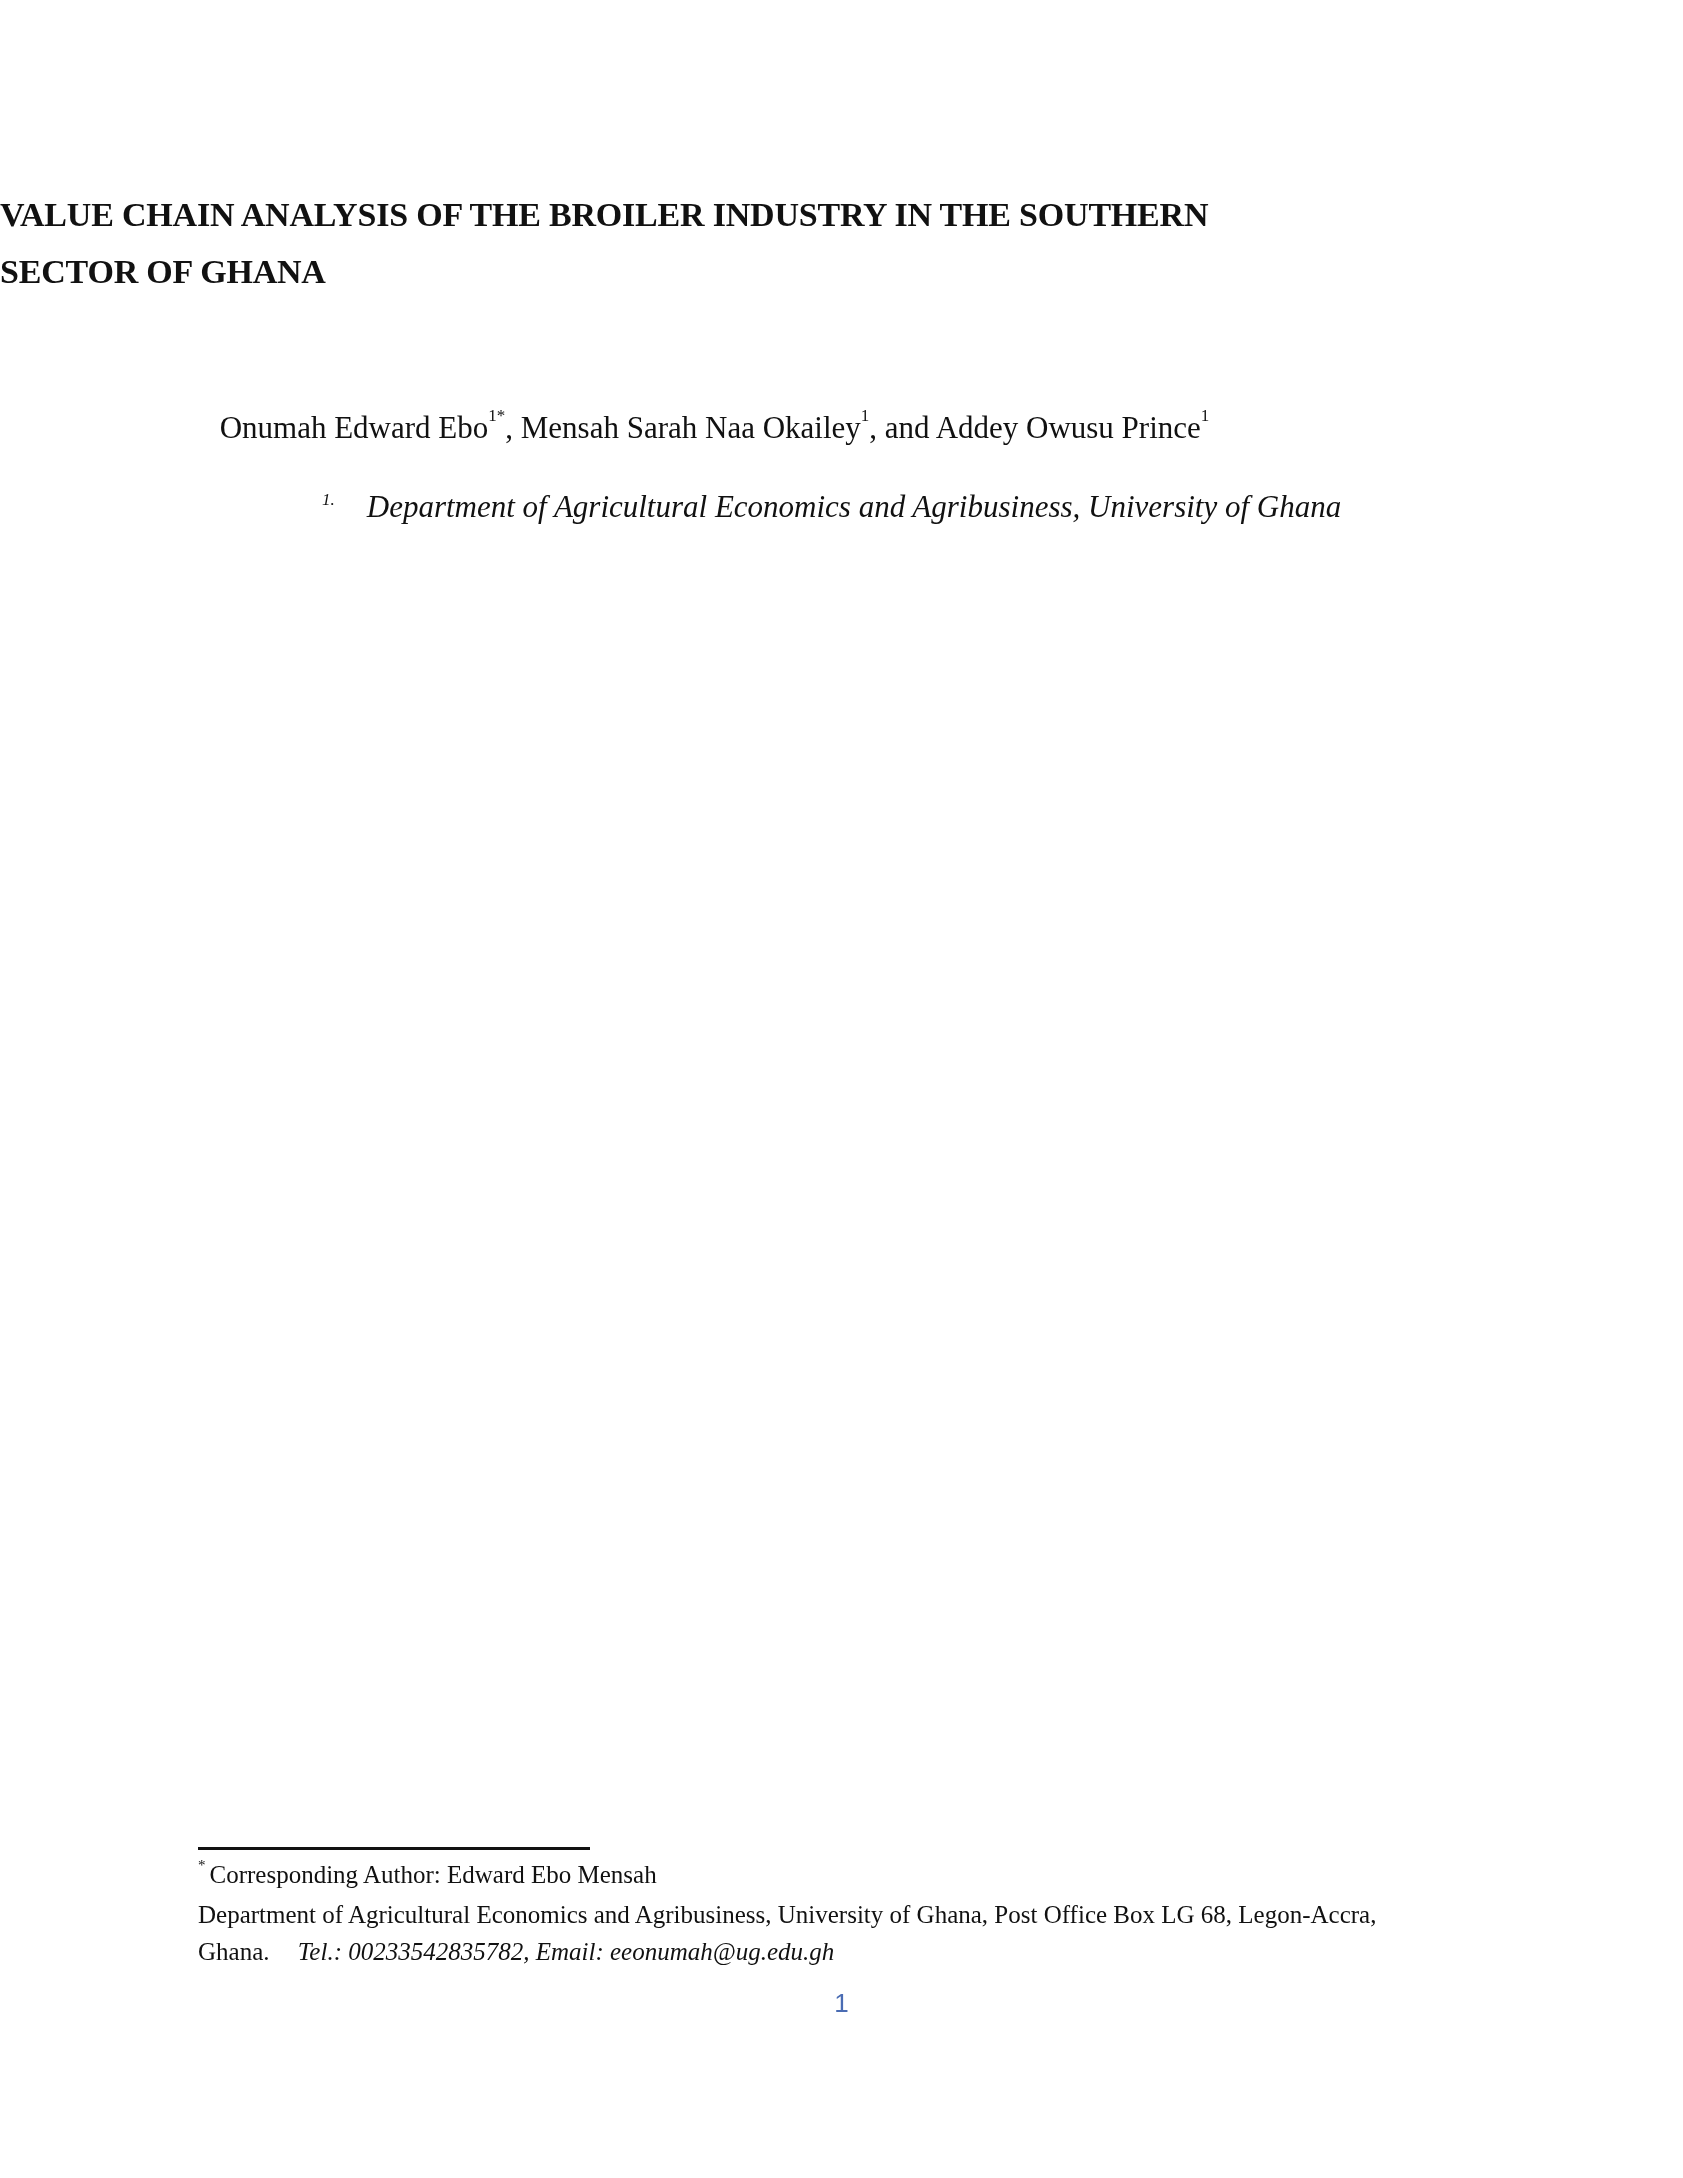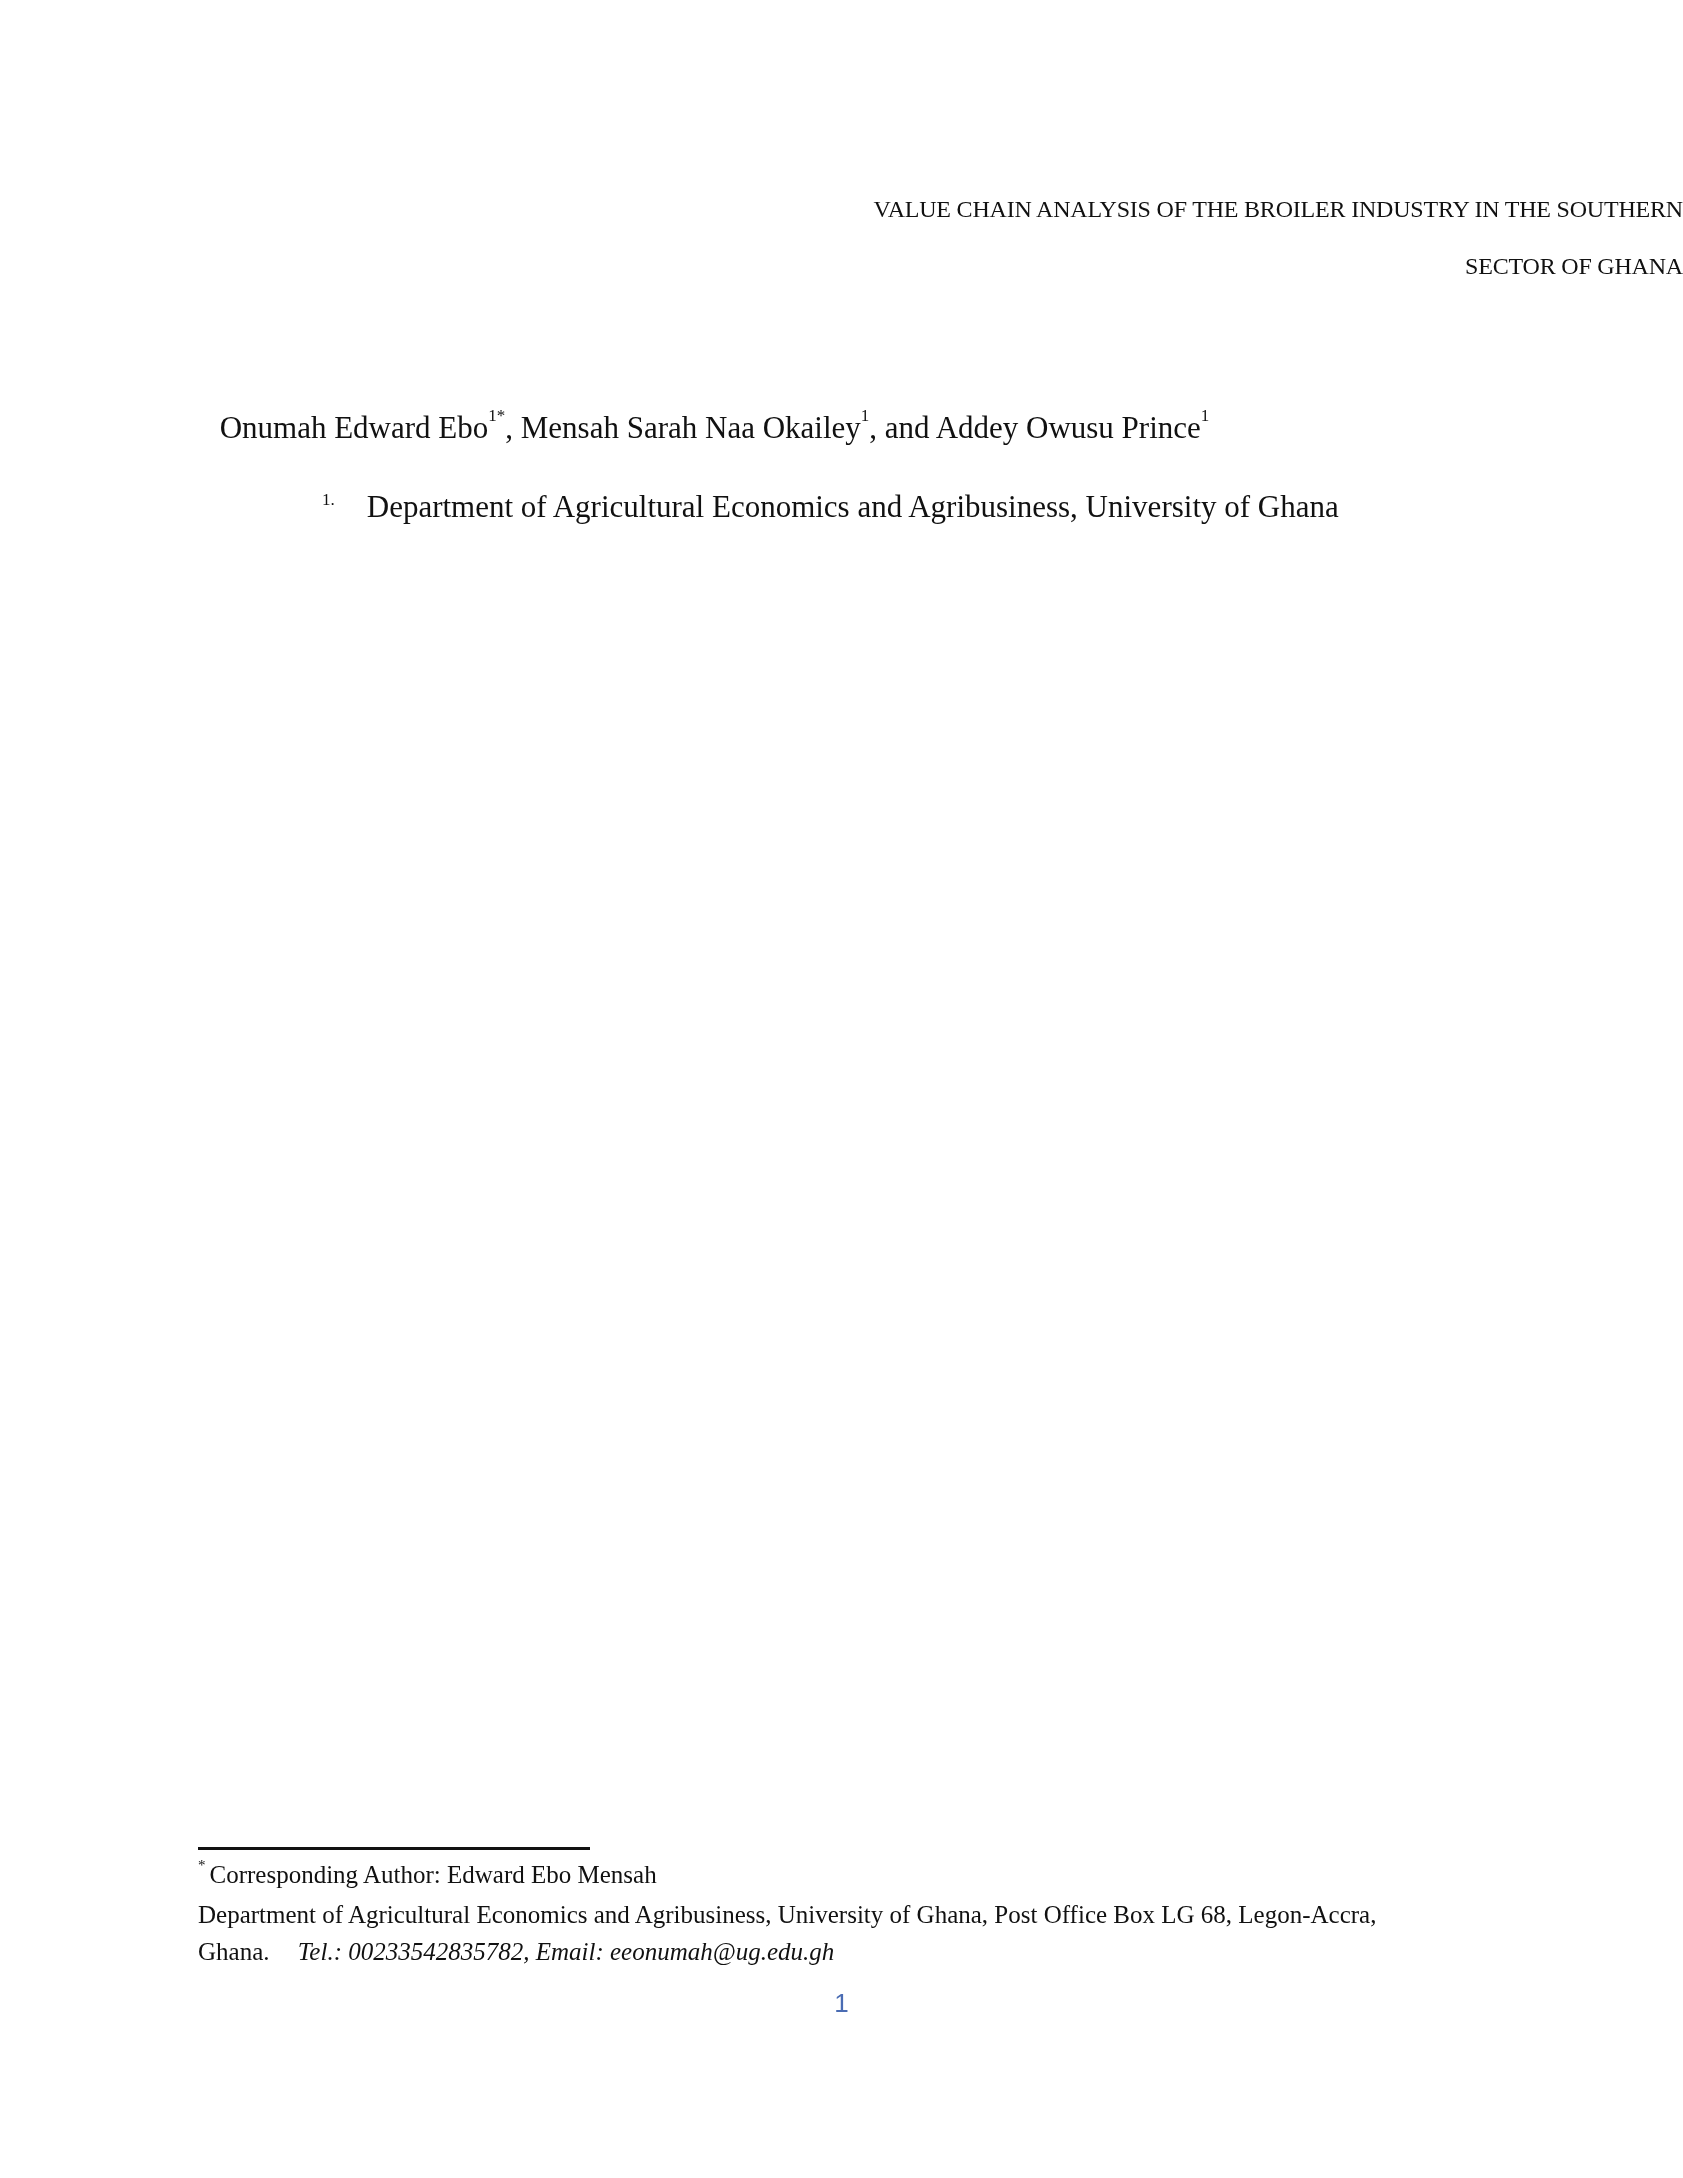--- a/index.html
+++ b/index.html
@@ -1,25 +1,25 @@
 <!DOCTYPE html>
 <html><head>
   <meta charset="utf-8">
   <style>
     html, body { margin: 0; padding: 0; background: #ffffff; }
     body { width: 1683px; height: 2178px; position: relative; overflow: hidden;
            font-family: "Liberation Serif", "DejaVu Serif", serif; color: #111; }
-    .title { position: absolute; left: 0; width: 1683px; text-align: right;
-             font-weight: normal; font-size: 24px; letter-spacing: -0.2px; }
+    .title { position: absolute; left: 0; width: 1683px; text-align: left;
+             font-weight: bold; font-size: 34px; letter-spacing: -0.2px; }
     .title.l1 { top: 196px; }
     .title.l2 { top: 253px; }
     .authors { position: absolute; top: 410px; left: 0; width: 1429px; text-align: center;
                font-size: 31px; }
     .authors sup { font-size: 17px; vertical-align: top; position: relative; top: -4px; }
-    .affil { position: absolute; top: 489px; left: 322px; font-size: 31px; white-space: nowrap; }
+    .affil { position: absolute; top: 489px; left: 322px; font-size: 31px; white-space: nowrap; font-style: italic; }
     .affil .num { font-size: 17px; position: relative; top: -12px; margin-right: 32px; }
     .fn-rule { position: absolute; top: 1847px; left: 198px; width: 392px; height: 3px; background: #111; }
     .fn { position: absolute; left: 198px; font-size: 25px; white-space: nowrap; }
     .fn.l1 { top: 1861px; }
     .fn.l2 { top: 1901px; }
     .fn.l3 { top: 1938px; }
     .fn sup { font-size: 15px; position: relative; top: -4px; vertical-align: top; margin-right: 4px; }
     .fn i { font-style: italic; margin-left: 22px; }
     .page-num { position: absolute; top: 1988px; left: 0; width: 1683px; text-align: center;
                 font-family: "Liberation Sans", "DejaVu Sans", sans-serif; font-size: 26px; color: #4a6cb3; }

